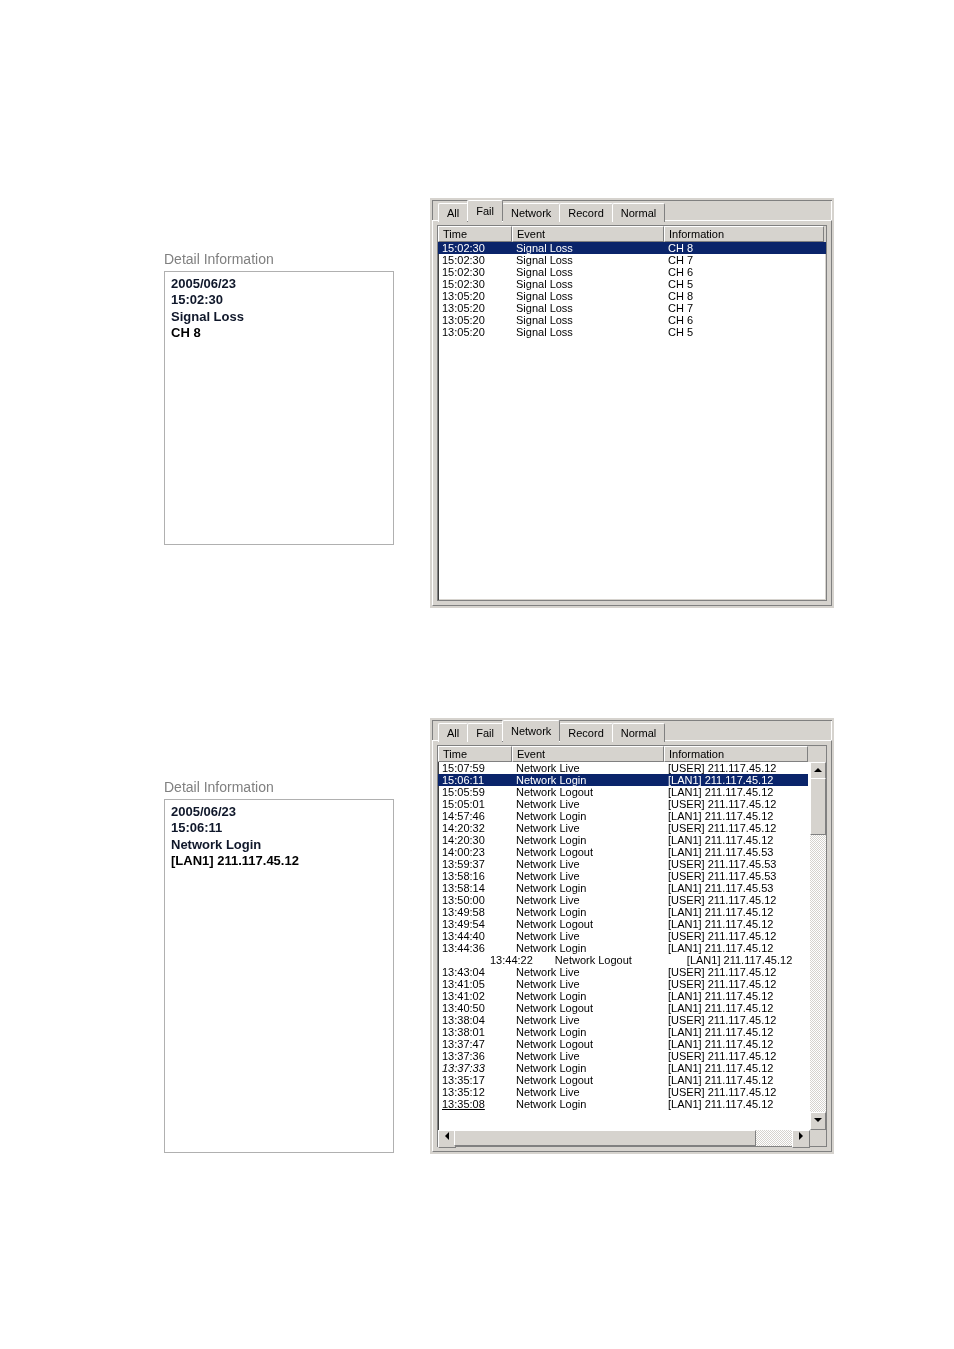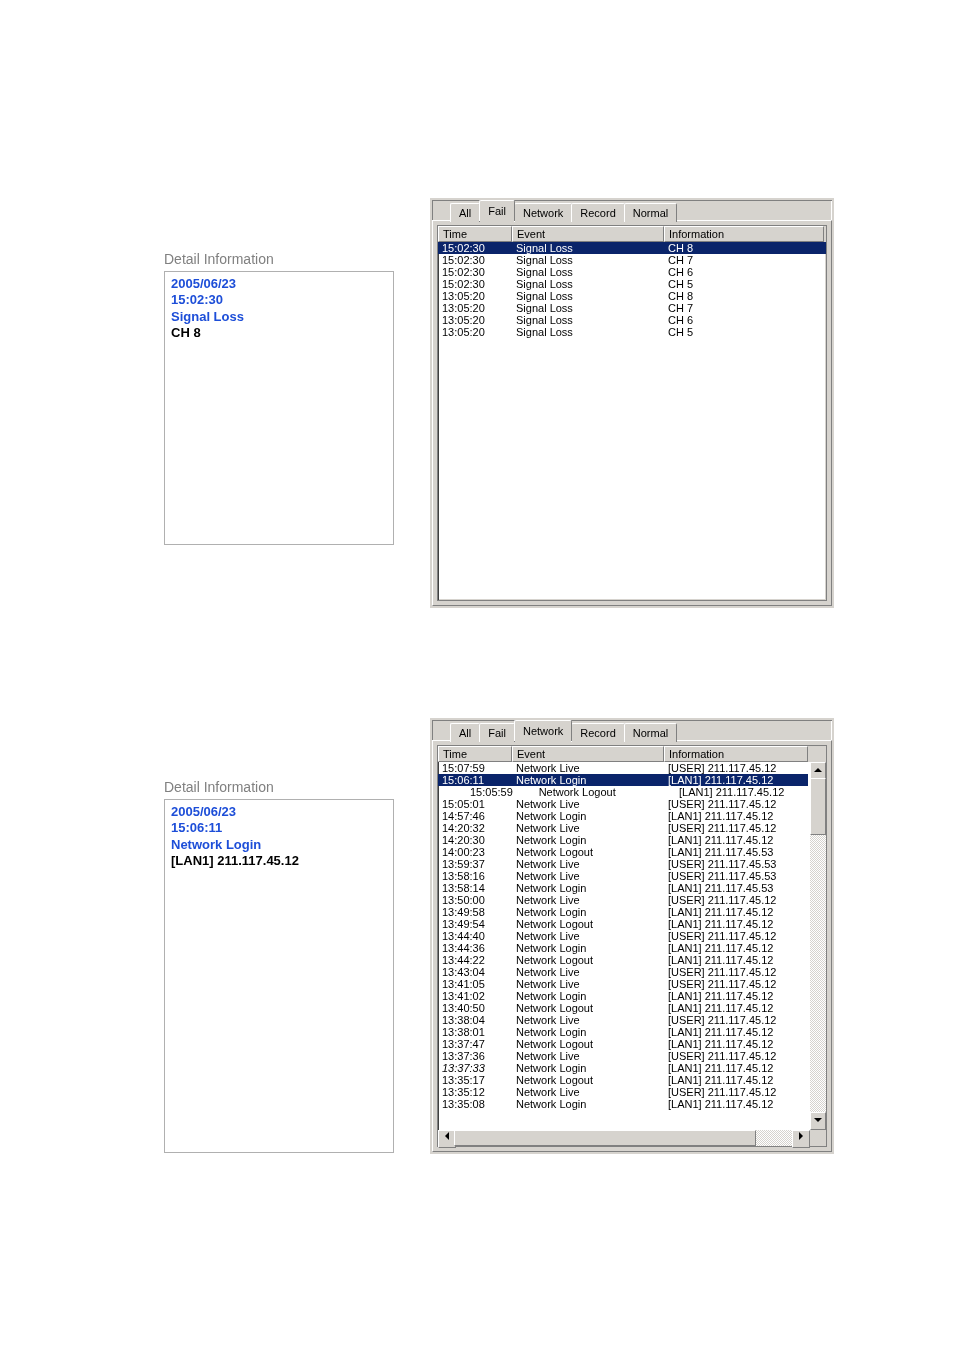--- a/index.html
+++ b/index.html
@@ -1,25 +1,25 @@
 <!DOCTYPE html>
 <html><head>
 <meta charset="utf-8">
 <style>
   html,body{margin:0;padding:0;background:#fff;font-family:Arial,Helvetica,sans-serif;font-size:11px;color:#000;}
   .page{width:954px;height:1349px;position:relative;margin:0;}
   .block{position:absolute;}
   
   .detail-label{font-family:Tahoma,Arial,sans-serif;font-size:14px;color:#808080;margin-bottom:4px;}
   .detail-box{width:230px;height:274px;background:#fff;border:1px solid #b0b0b0;box-shadow:inset 1px 1px 0 #ffffff, 1px 1px 0 #fff;padding:4px 6px;box-sizing:border-box;font-family:Verdana,Tahoma,Arial,sans-serif;font-size:13px;font-weight:bold;line-height:1.25;}
-  .detail-box .red{color:#1d4ed8;}
+  .detail-box .red{color:#0f172a;}
   .detail-box .black{color:#000;}
   
   .panel{background:#d6d3ce;border:2px solid #d6d3ce;box-shadow:1px 1px 0 #808080 inset, -1px -1px 0 #ffffff inset;}
-  .tabbar{display:flex;align-items:flex-end;height:20px;padding-left:18px;}
+  .tabbar{display:flex;align-items:flex-end;height:20px;padding-left:6px;}
   .tab{font-family:"MS Sans Serif",Tahoma,Arial,sans-serif;font-size:11px;height:18px;line-height:18px;padding:0 8px;background:#d6d3ce;border:1px solid #808080;border-bottom:none;border-top-left-radius:2px;border-top-right-radius:2px;margin-right:-1px;color:#000;cursor:default;}
   .tab.active{background:#d6d3ce;position:relative;top:1px;height:20px;line-height:20px;border-color:#fff #808080 #d6d3ce #fff;z-index:2;}
   .tab.inactive{background:#d6d3ce;border-color:#fff #808080 #808080 #fff;position:relative;top:2px;}
   .tabcontent{background:#d6d3ce;border:1px solid #fff;border-right-color:#808080;border-bottom-color:#808080;padding:4px;}
   
   .listwrap{position:relative;background:#fff;border:1px solid #808080;box-shadow:inset 1px 1px 0 #404040, inset -1px -1px 0 #d6d3ce;}
   .colheaders{display:flex;background:#d6d3ce;height:16px;}
   .colh{font-family:"MS Sans Serif",Tahoma,Arial,sans-serif;font-size:11px;background:#d6d3ce;border:1px solid;border-color:#fff #808080 #808080 #fff;padding:0 4px;line-height:14px;box-sizing:border-box;overflow:hidden;white-space:nowrap;}
   .rows{overflow:hidden;font-family:"MS Sans Serif",Tahoma,Arial,sans-serif;font-size:11px;line-height:12px;}
   .row{display:flex;height:12px;white-space:nowrap;}
@@ -151,21 +151,21 @@
                 <div class="cell" style="width: 74px;">15:07:59</div>
                 <div class="cell" style="width: 152px;">Network Live</div>
                 <div class="cell" style="width: 144px;">[USER] 211.117.45.12</div>
               </div>
               <div class="row sel">
                 <div class="cell" style="width: 74px;">15:06:11</div>
                 <div class="cell" style="width: 152px;">Network Login</div>
                 <div class="cell" style="width: 144px;">[LAN1] 211.117.45.12</div>
               </div>
               <div class="row">
-                <div class="cell" style="width: 74px; margin-left: 28px;">15:05:59</div>
+                <div class="cell" style="width: 74px;">15:05:59</div>
                 <div class="cell" style="width: 152px;">Network Logout</div>
                 <div class="cell" style="width: 144px;">[LAN1] 211.117.45.12</div>
               </div>
               <div class="row">
                 <div class="cell" style="width: 74px;">15:05:01</div>
                 <div class="cell" style="width: 152px;">Network Live</div>
                 <div class="cell" style="width: 144px;">[USER] 211.117.45.12</div>
               </div>
               <div class="row">
                 <div class="cell" style="width: 74px;">14:57:46</div>
@@ -221,21 +221,21 @@
                 <div class="cell" style="width: 74px;">13:44:40</div>
                 <div class="cell" style="width: 152px;">Network Live</div>
                 <div class="cell" style="width: 144px;">[USER] 211.117.45.12</div>
               </div>
               <div class="row">
                 <div class="cell" style="width: 74px;">13:44:36</div>
                 <div class="cell" style="width: 152px;">Network Login</div>
                 <div class="cell" style="width: 144px;">[LAN1] 211.117.45.12</div>
               </div>
               <div class="row">
-                <div class="cell" style="width: 74px;">13:44:22</div>
+                <div class="cell" style="width: 74px; margin-left: 48px;">13:44:22</div>
                 <div class="cell" style="width: 152px;">Network Logout</div>
                 <div class="cell" style="width: 144px;">[LAN1] 211.117.45.12</div>
               </div>
               <div class="row">
                 <div class="cell" style="width: 74px;">13:43:04</div>
                 <div class="cell" style="width: 152px;">Network Live</div>
                 <div class="cell" style="width: 144px;">[USER] 211.117.45.12</div>
               </div>
               <div class="row">
                 <div class="cell" style="width: 74px;">13:41:05</div>
@@ -281,21 +281,21 @@
                 <div class="cell" style="width: 74px;">13:35:17</div>
                 <div class="cell" style="width: 152px;">Network Logout</div>
                 <div class="cell" style="width: 144px;">[LAN1] 211.117.45.12</div>
               </div>
               <div class="row">
                 <div class="cell" style="width: 74px;">13:35:12</div>
                 <div class="cell" style="width: 152px;">Network Live</div>
                 <div class="cell" style="width: 144px;">[USER] 211.117.45.12</div>
               </div>
               <div class="row">
-                <div class="cell" style="width: 74px;">13:35:08</div>
+                <div class="cell" style="width: 74px; text-decoration: underline;">13:35:08</div>
                 <div class="cell" style="width: 152px;">Network Login</div>
                 <div class="cell" style="width: 144px;">[LAN1] 211.117.45.12</div>
               </div>
             </div>
 
           <div class="vscroll" style="bottom:16px;">
             <div class="v-up"><span class="tri tri-up"></span></div>
             <div class="v-track">
               <div class="v-thumb" style="top:0;height:55px;"></div>
             </div>

